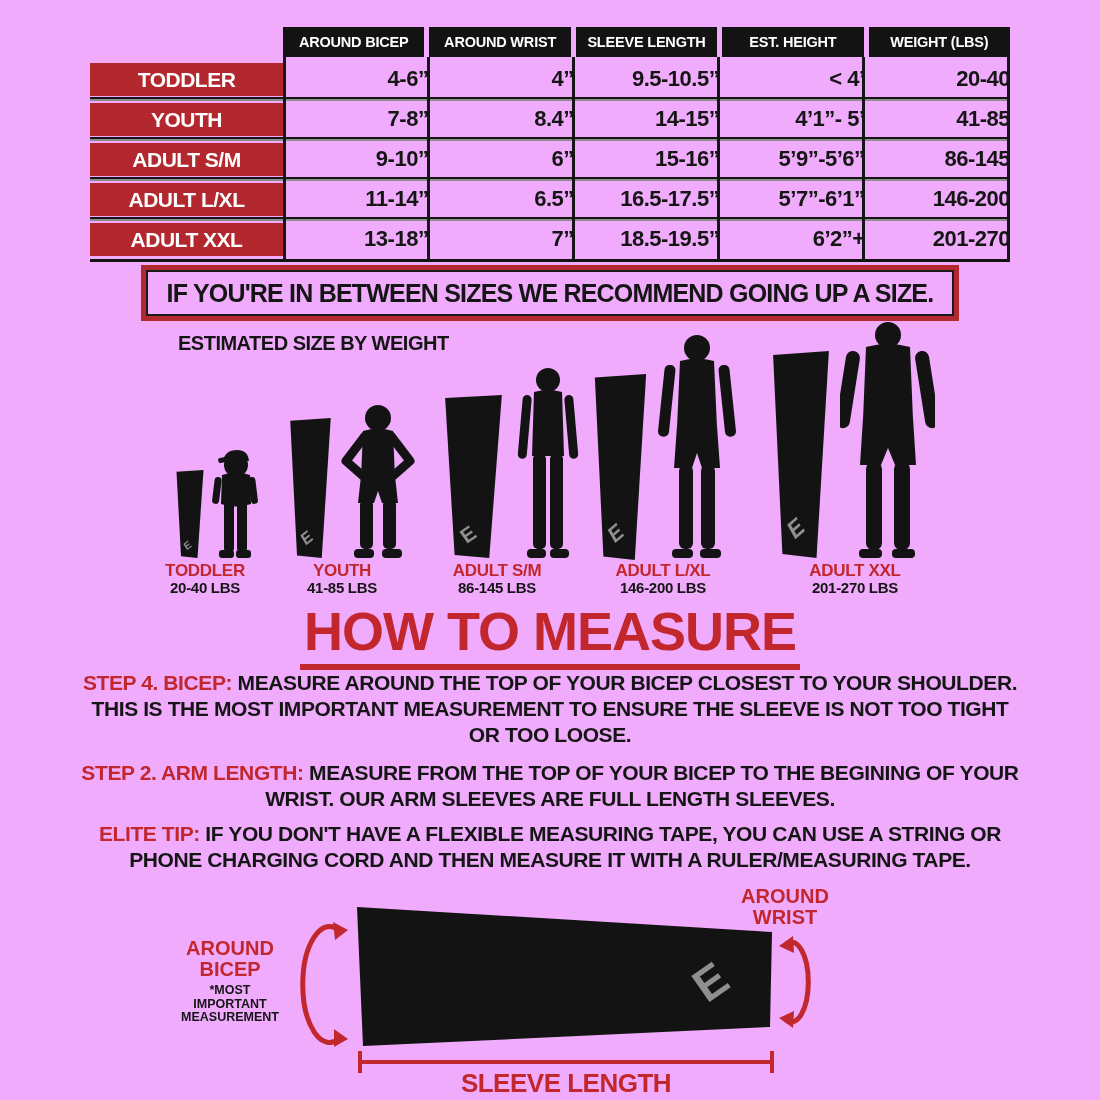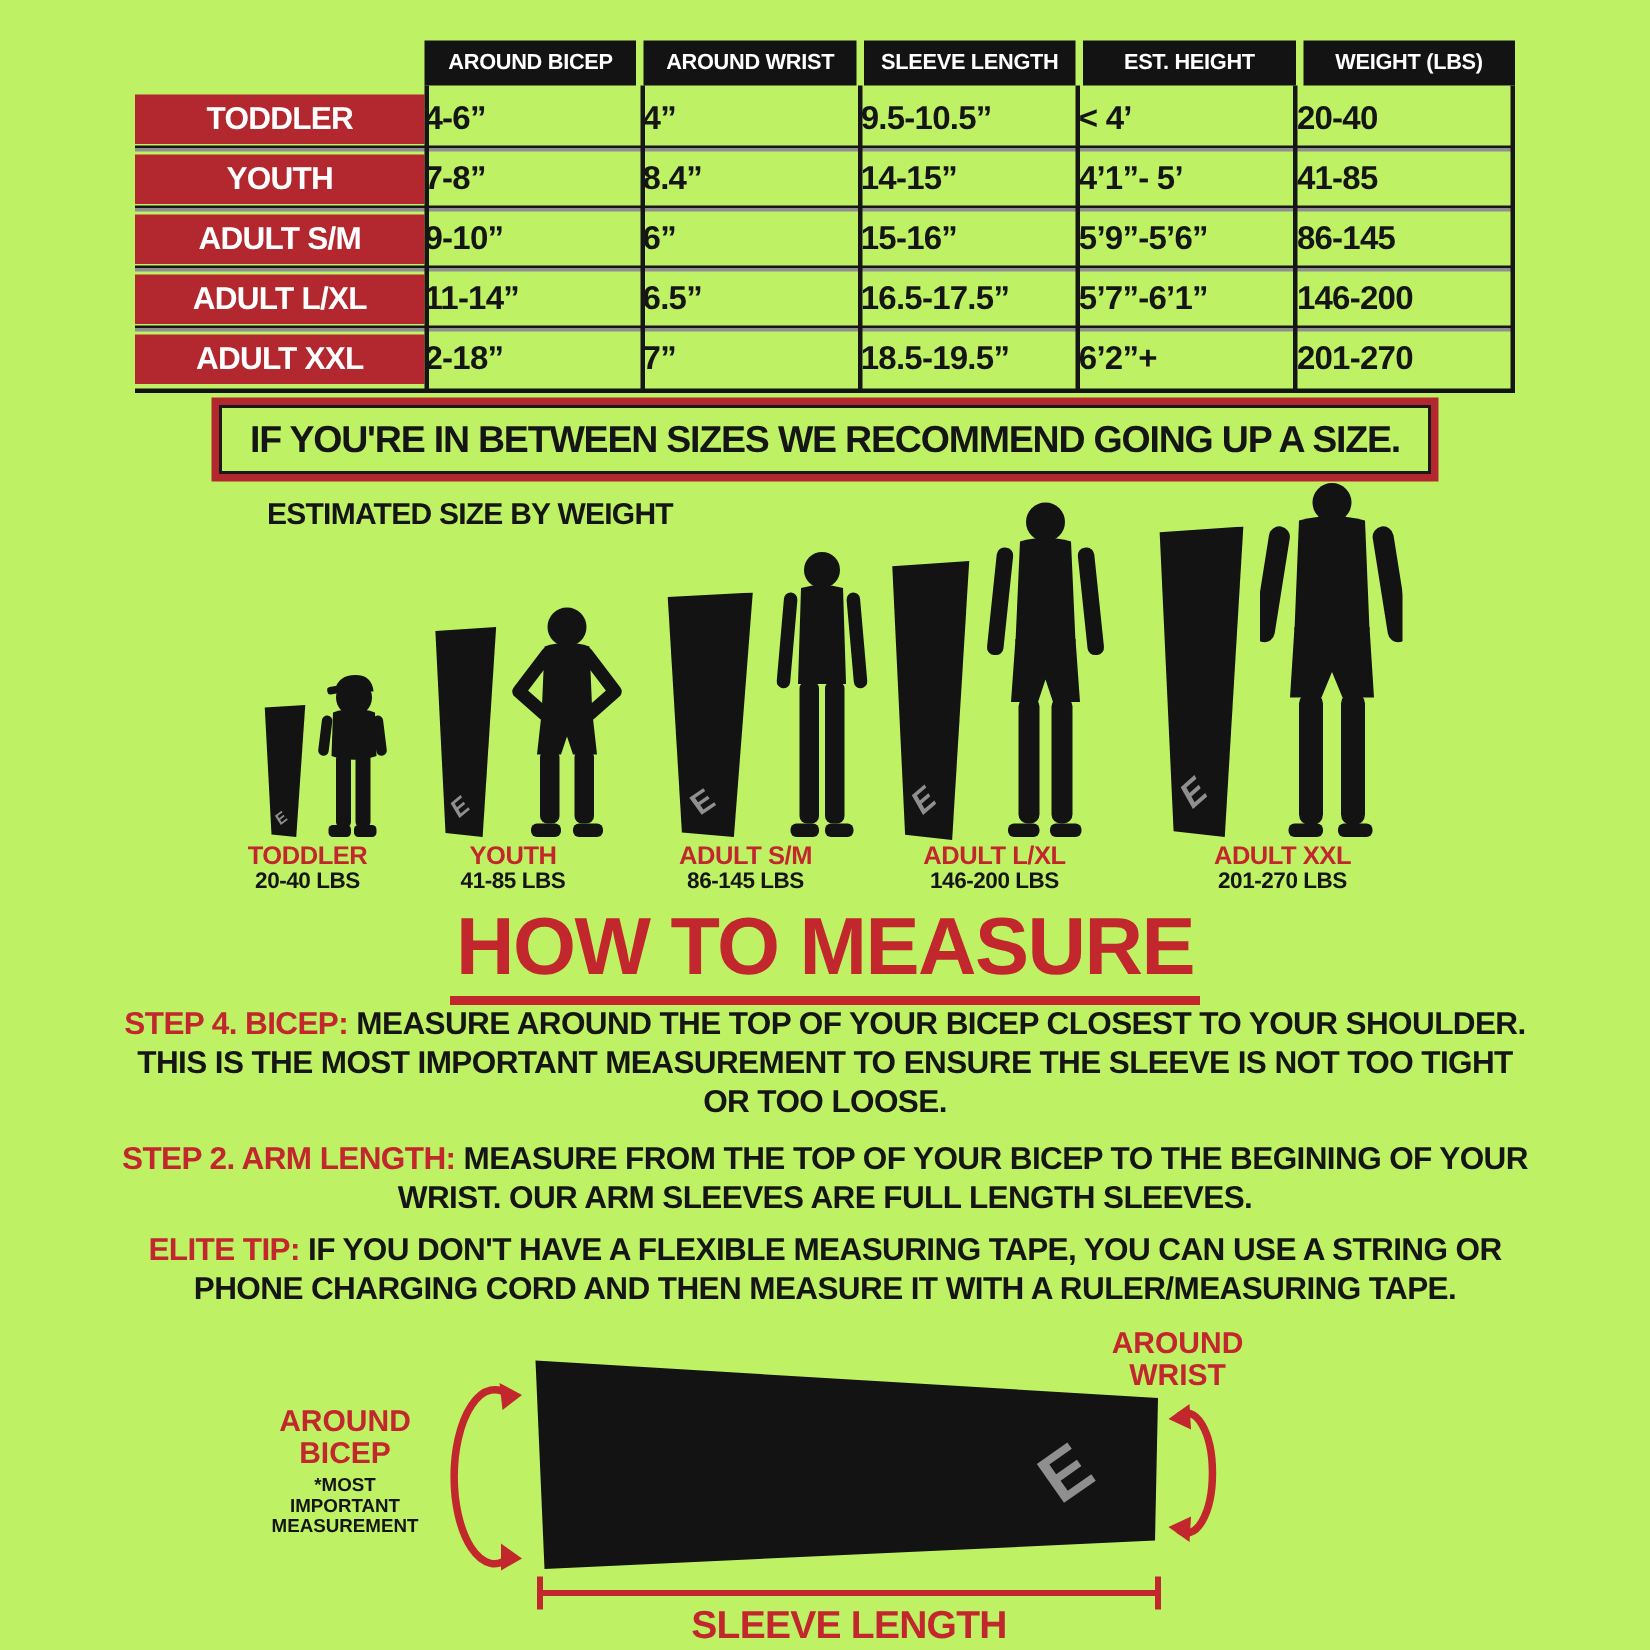--- a/index.html
+++ b/index.html
@@ -1,38 +1,38 @@
 <!DOCTYPE html>
 <html><head>
 <meta charset="utf-8">
 <style>
   html,body { margin:0; padding:0; background:#ffffff; }
   .page {
     position:relative; width:1100px; height:1100px; overflow:hidden;
-    background:#bef264; font-family:"Liberation Sans", sans-serif; color:#151515;
+    background:#f0abfc; font-family:"Liberation Sans", sans-serif; color:#151515;
   }
   
   .size-table { position:absolute; left:90px; top:27px; width:920px; height:233px; }
   .thead { position:absolute; left:193px; right:0; top:0; height:30px; display:flex; gap:5px; }
   .th {
     flex:1; background:#131313; color:#ffffff; font-weight:bold; font-size:14.5px;
     line-height:30px; text-align:center; letter-spacing:-0.2px; white-space:nowrap;
   }
   .tbody { position:absolute; left:0; right:0; top:32px; display:grid; grid-auto-rows:40px;
            border-bottom:3px solid #131313; }
   .trow { position:relative; display:grid; grid-template-columns:193px repeat(5,1fr); align-items:center; }
   .trow:not(:first-child)::before {
     content:""; position:absolute; top:-2px; left:0; right:0; height:4px;
     background:linear-gradient(#161616 0 50%, #8f8f8f 50% 100%);
   }
   .rlabel {
     background:#b3282e; color:#ffffff; height:33px; line-height:33px; text-align:center;
     font-weight:bold; font-size:21px; letter-spacing:-0.5px;
   }
-  .tcell { text-align:left; font-weight:bold; font-size:22px; letter-spacing:-0.5px; }
+  .tcell { text-align:right; font-weight:bold; font-size:22px; letter-spacing:-0.5px; }
   .vline { position:absolute; top:30px; bottom:0; width:3px; background:#161616; }
   .v0{left:193px}.v1{left:337px}.v2{left:482px}.v3{left:627px}.v4{left:772px}.v5{left:917px}
   
   .banner {
     position:absolute; left:141px; top:265px; width:818px; height:56px; box-sizing:border-box;
     border:5px solid #b3282e; box-shadow:inset 0 0 0 2px #1a1a1a;
     display:flex; align-items:center; justify-content:center;
     font-weight:bold; font-size:25px; letter-spacing:-0.8px; white-space:nowrap;
   }
   
@@ -104,21 +104,21 @@
       <div class="trow">
         <div class="rlabel">ADULT L/XL</div>
         <div class="tcell">11-14”</div>
         <div class="tcell">6.5”</div>
         <div class="tcell">16.5-17.5”</div>
         <div class="tcell">5’7”-6’1”</div>
         <div class="tcell">146-200</div>
       </div>
       <div class="trow">
         <div class="rlabel">ADULT XXL</div>
-        <div class="tcell">2-18”</div>
+        <div class="tcell">13-18”</div>
         <div class="tcell">7”</div>
         <div class="tcell">18.5-19.5”</div>
         <div class="tcell">6’2”+</div>
         <div class="tcell">201-270</div>
       </div>
     </div>
     <div class="vline v0"></div>
     <div class="vline v1"></div>
     <div class="vline v2"></div>
     <div class="vline v3"></div>

